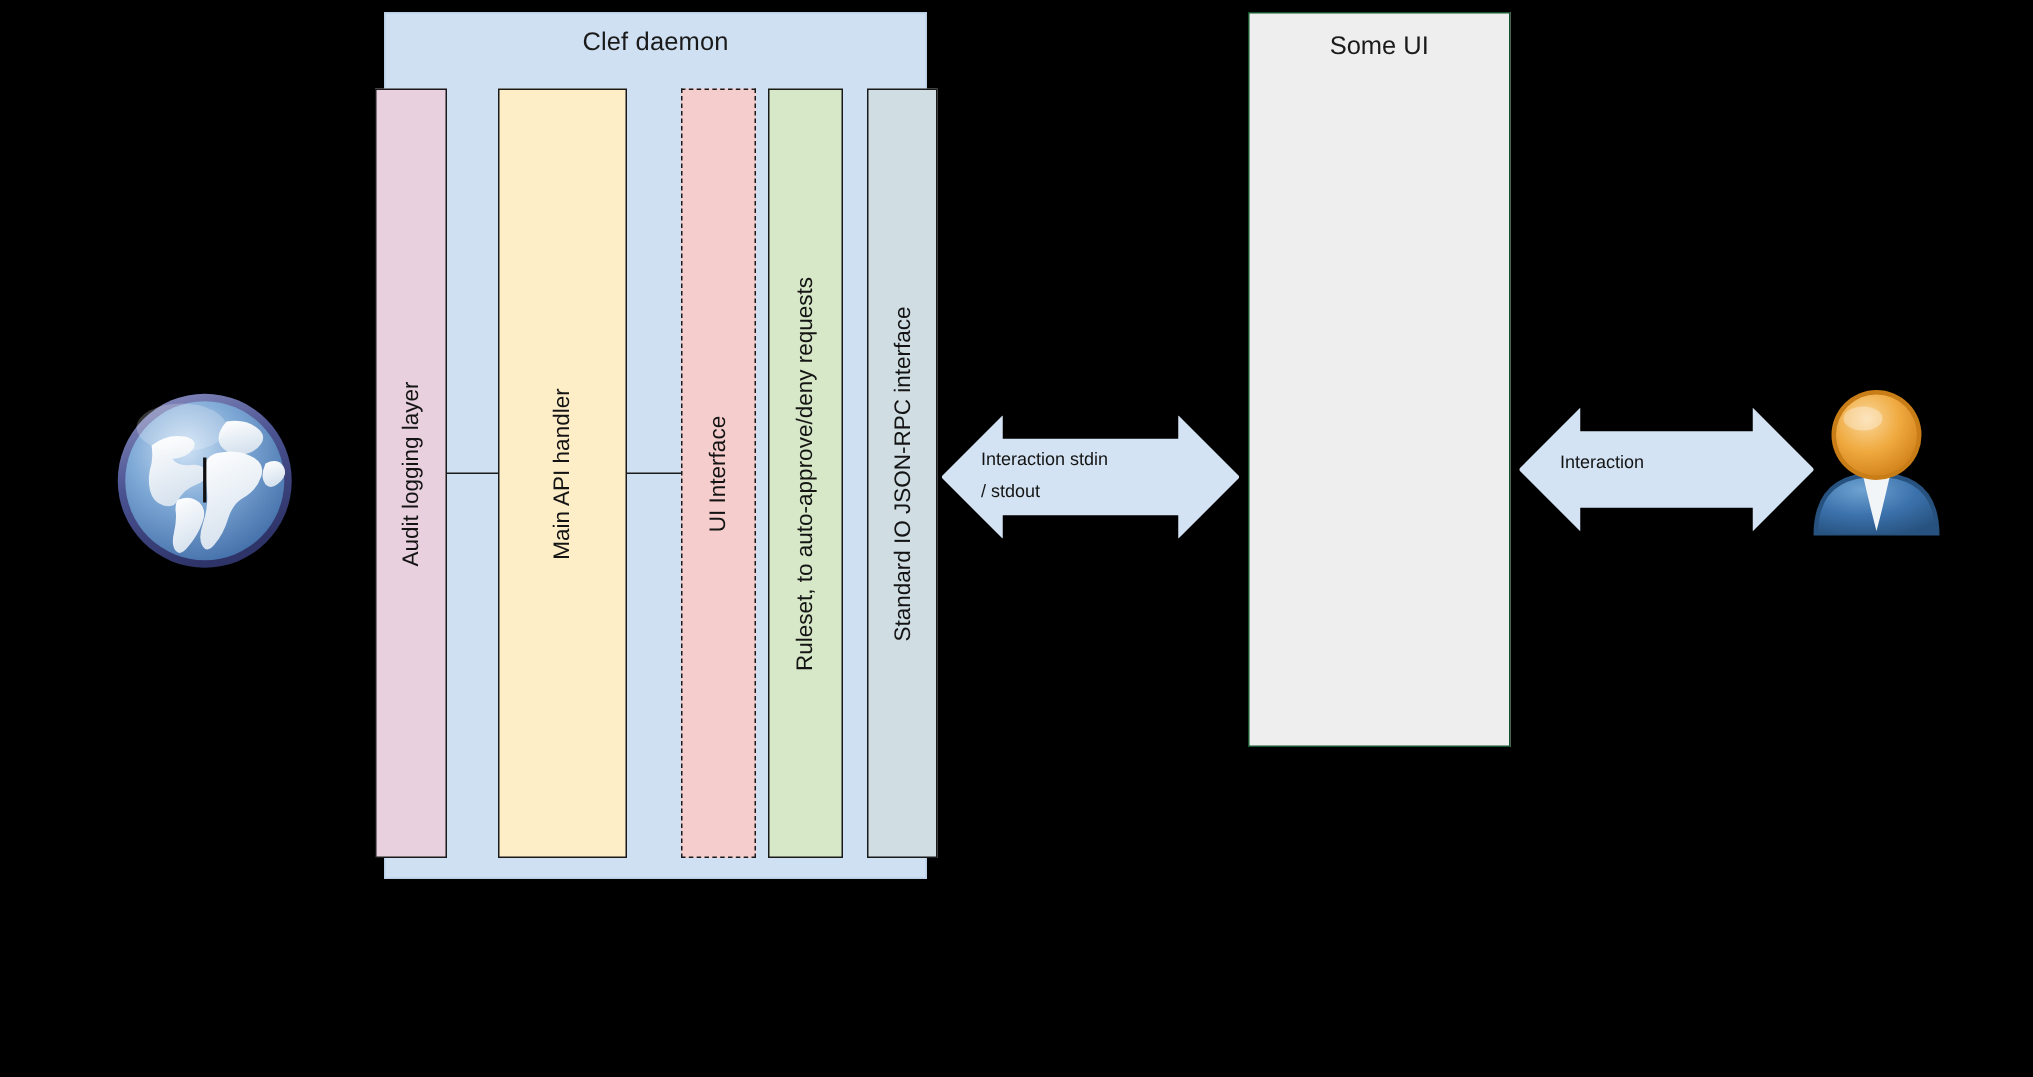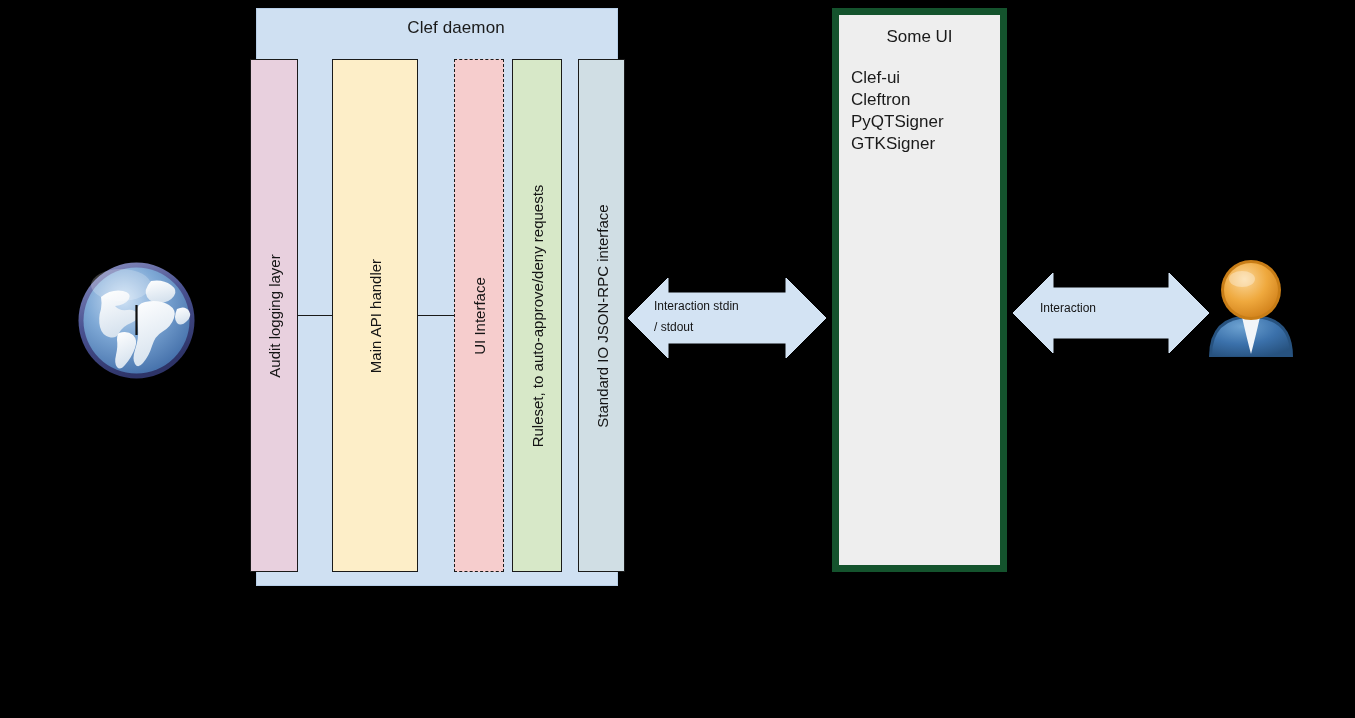--- a/index.html
+++ b/index.html
@@ -29,21 +29,20 @@
   }
   #clef-title {
     position: absolute;
     left: 256px;
     top: 18px;
     width: 362px;
     text-align: center;
     font-size: 17px;
     color: #1a1a1a;
     letter-spacing: .1px;
-    padding-left: 19px;
   }
 
   
   .layer {
     position: absolute;
     top: 59px;
     height: 513px;
     box-sizing: border-box;
     border: 1px solid #1a1a1a;
   }
@@ -74,23 +73,23 @@
   }
   #conn-1 { left: 297px; width: 36px; }
   #conn-2 { left: 417px; width: 38px; }
 
   
   #someui-panel {
     position: absolute;
     left: 832px;
     top: 8px;
     width: 175px;
-    height: 564px;
+    height: 490px;
     background: #eeeeee;
-    border: 7px solid #14532d;
+    border: 1px solid #14532d;
     box-sizing: border-box;
   }
   #someui-title {
     position: absolute;
     left: 0;
     top: 12px;
     width: 100%;
     text-align: center;
     font-size: 17px;
     color: #1a1a1a;
@@ -196,26 +195,20 @@
   <div class="dbl-arrow" id="arrow-stdio">
     <svg viewBox="0 0 198 82" width="198" height="82">
       <polygon points="0,41 40,1 40,16 158,16 158,1 198,41 158,81 158,66 40,66 40,81" fill="#d3e3f3" stroke="#d3e3f3" stroke-width="1"></polygon>
     </svg>
   </div>
   <div class="arrow-label" id="arrow-stdio-label">Interaction stdin
 / stdout</div>
 
   <div id="someui-panel">
     <div id="someui-title">Some UI</div>
-    <div id="someui-list">
-      <div>Clef-ui</div>
-      <div>Cleftron</div>
-      <div>PyQTSigner</div>
-      <div>GTKSigner</div>
-    </div>
   </div>
 
   <div class="dbl-arrow" id="arrow-user">
     <svg viewBox="0 0 196 82" width="196" height="82">
       <polygon points="0,41 40,1 40,16 156,16 156,1 196,41 156,81 156,66 40,66 40,81" fill="#d3e3f3" stroke="#d3e3f3" stroke-width="1"></polygon>
     </svg>
   </div>
   <div class="arrow-label" id="arrow-user-label">Interaction</div>
 
   <div id="user-icon">

